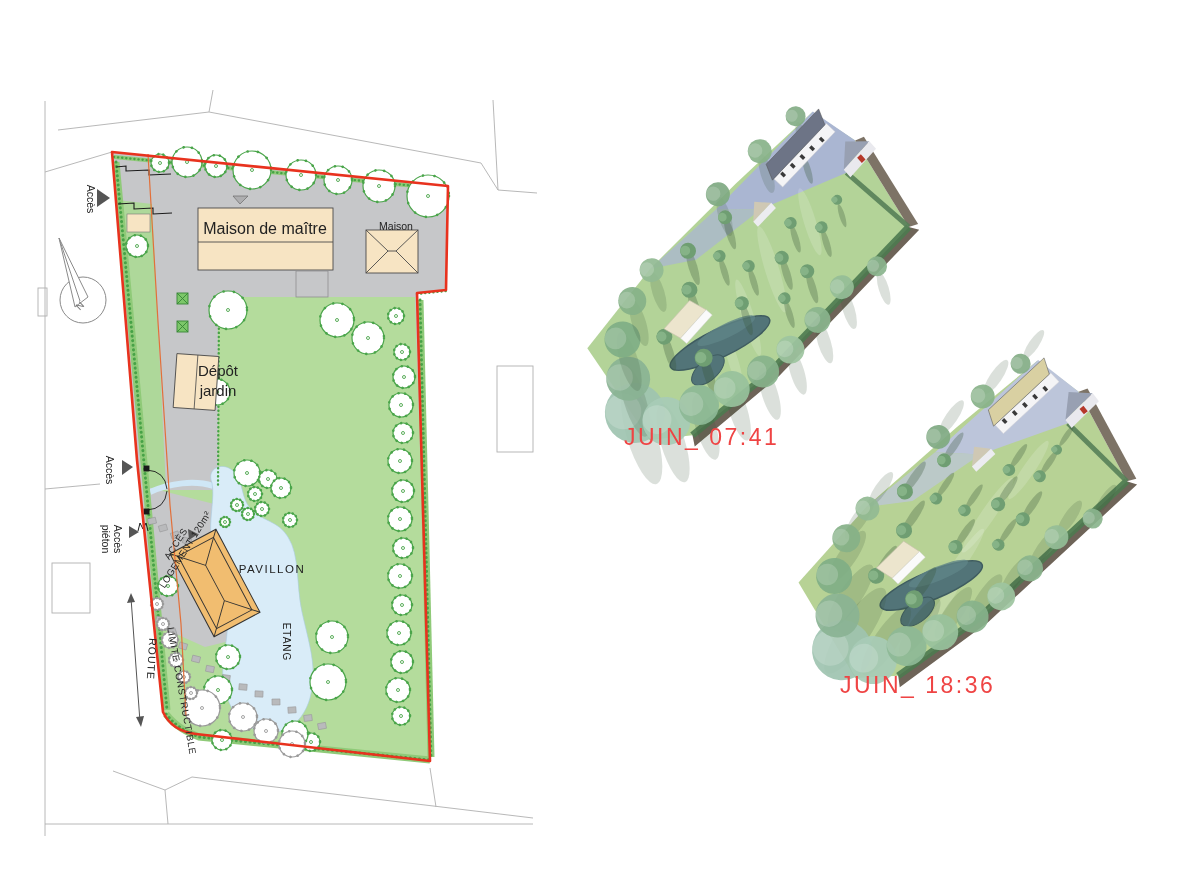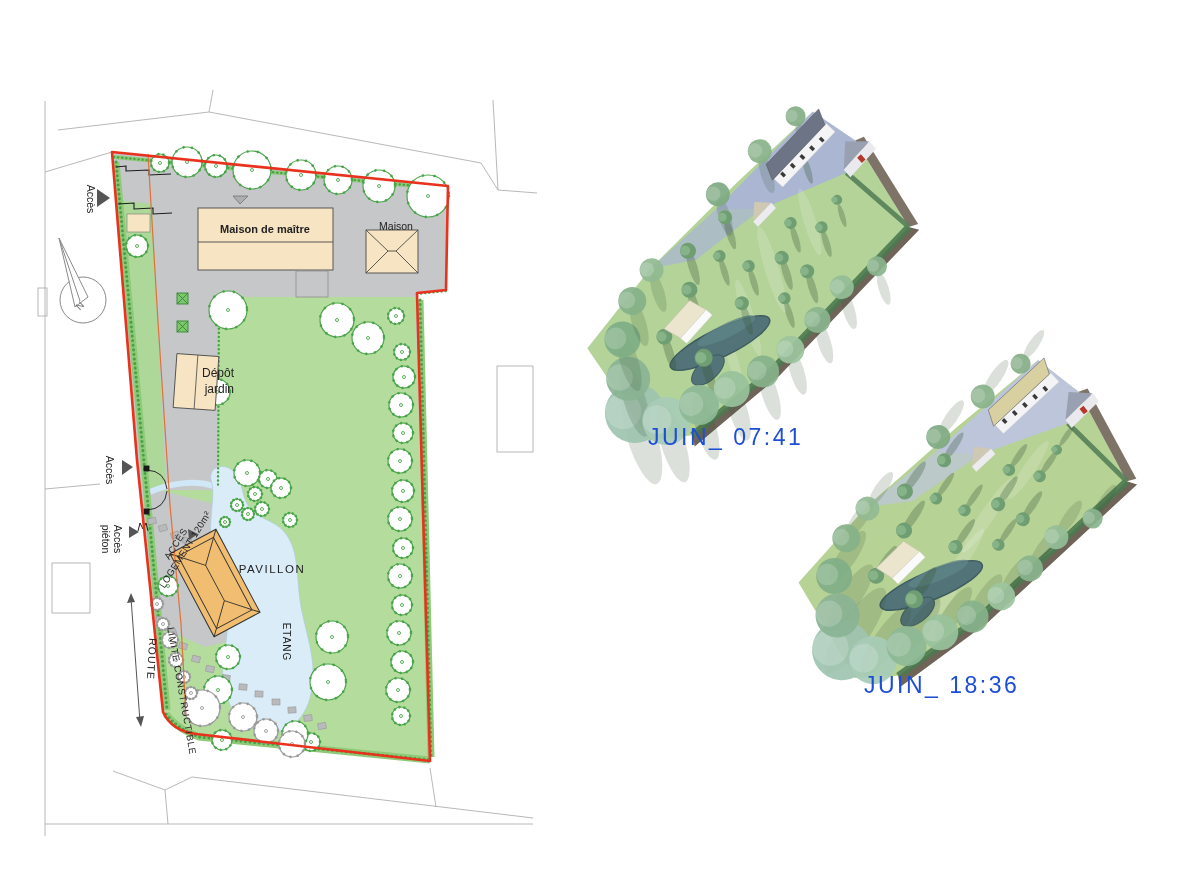--- a/index.html
+++ b/index.html
@@ -2,33 +2,33 @@
 <html><head>
 <meta charset="utf-8">
 <style>
   html,body{margin:0;padding:0;background:#fff;}
   .canvas{position:relative;width:1200px;height:894px;background:#fff;overflow:hidden;
           font-family:"Liberation Sans",sans-serif;}
   svg{position:absolute;left:0;top:0;}
   .lbl{position:absolute;color:#222;white-space:pre-line;transform-origin:center;
        transform:translate(-50%,-50%);line-height:1.15;}
   .lbl.nowrap{white-space:nowrap;}
-  #lbl-maison{left:265px;top:229px;font-size:11px;font-weight:bold;}
+  #lbl-maison{left:265px;top:229px;font-size:16px;}
   #lbl-garage{left:396px;top:226px;font-size:10.5px;}
-  #lbl-depot{left:218px;top:381px;font-size:12px;text-align:right;line-height:1.35;}
+  #lbl-depot{left:218px;top:381px;font-size:15px;text-align:center;line-height:1.35;}
   #lbl-pavillon{left:258px;top:570px;font-size:11.5px;letter-spacing:1.5px;padding-left:28px;}
   #lbl-etang{left:286px;top:642px;font-size:10px;letter-spacing:1px;transform:translate(-50%,-50%) rotate(90deg);}
   #lbl-acces-top{left:91px;top:199px;font-size:10.5px;transform:translate(-50%,-50%) rotate(90deg);}
   #lbl-acces-mid{left:110px;top:470px;font-size:10.5px;transform:translate(-50%,-50%) rotate(90deg);}
   #lbl-acces-pieton{left:112px;top:539px;font-size:10.5px;text-align:center;transform:translate(-50%,-50%) rotate(90deg);}
   #lbl-route{left:152px;top:659px;font-size:10.5px;letter-spacing:1px;transform:translate(-50%,-50%) rotate(93deg);}
   #lbl-logement{left:181px;top:547px;font-size:9.5px;text-align:center;letter-spacing:.4px;transform:translate(-50%,-50%) rotate(-58deg);}
   #lbl-limite{left:181px;top:691px;font-size:9.5px;letter-spacing:.8px;transform:translate(-50%,-50%) rotate(80deg);}
   #lbl-n{left:80px;top:306px;font-size:10px;color:#777;transform:translate(-50%,-50%) rotate(-45deg);}
-  .juin{position:absolute;transform:none;white-space:nowrap;font-size:23px;letter-spacing:2.5px;color:#1d4ed8;margin-left:24px;}
+  .juin{position:absolute;transform:none;white-space:nowrap;font-size:23px;letter-spacing:2.5px;color:#ef4444;}
   #lbl-juin1{left:624px;top:424px;}
   #lbl-juin2{left:840px;top:672px;}
 </style>
 </head>
 <body>
 
 <div class="canvas">
 
 <svg width="1200" height="894" viewBox="0 0 1200 894">
 

